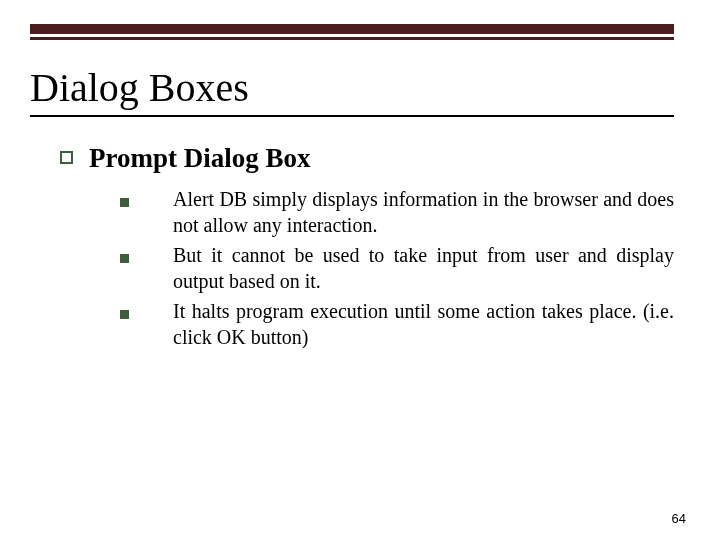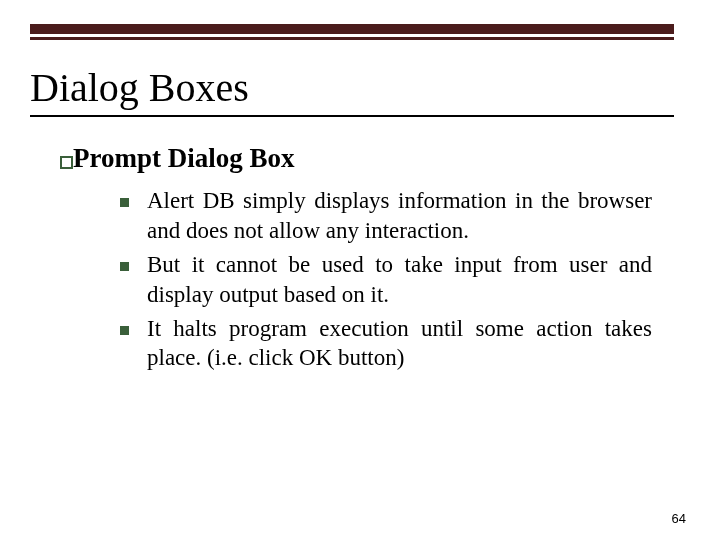--- a/index.html
+++ b/index.html
@@ -36,21 +36,22 @@
   }
   .underline {
     border-bottom: 2px solid #000;
     margin-bottom: 26px;
   }
   .content {
     padding-left: 30px;
   }
   .sub-row {
     display: flex;
-    align-items: center;
+    align-items: flex-start;
+    gap: 16px;
     margin-bottom: 12px;
   }
   .sq-outline {
     width: 13px;
     height: 13px;
     border: 2px solid #3a5f3a;
     margin-top: 8px;
     flex: 0 0 auto;
     box-sizing: border-box;
   }
@@ -68,24 +69,25 @@
     margin-bottom: 4px;
   }
   .sq-fill {
     width: 9px;
     height: 9px;
     background: #3a5f3a;
     margin-top: 12px;
     flex: 0 0 auto;
   }
   .b-text {
-    font-size: 23px;
+    font-size: 20px;
     line-height: 1.3;
     text-align: justify;
     max-width: 505px;
+    margin-left: 26px;
   }
   .pagenum {
     position: absolute;
     right: 18px;
     bottom: 14px;
     font-size: 13px;
     font-family: Arial, sans-serif;
   }
 </style>
 </head>

